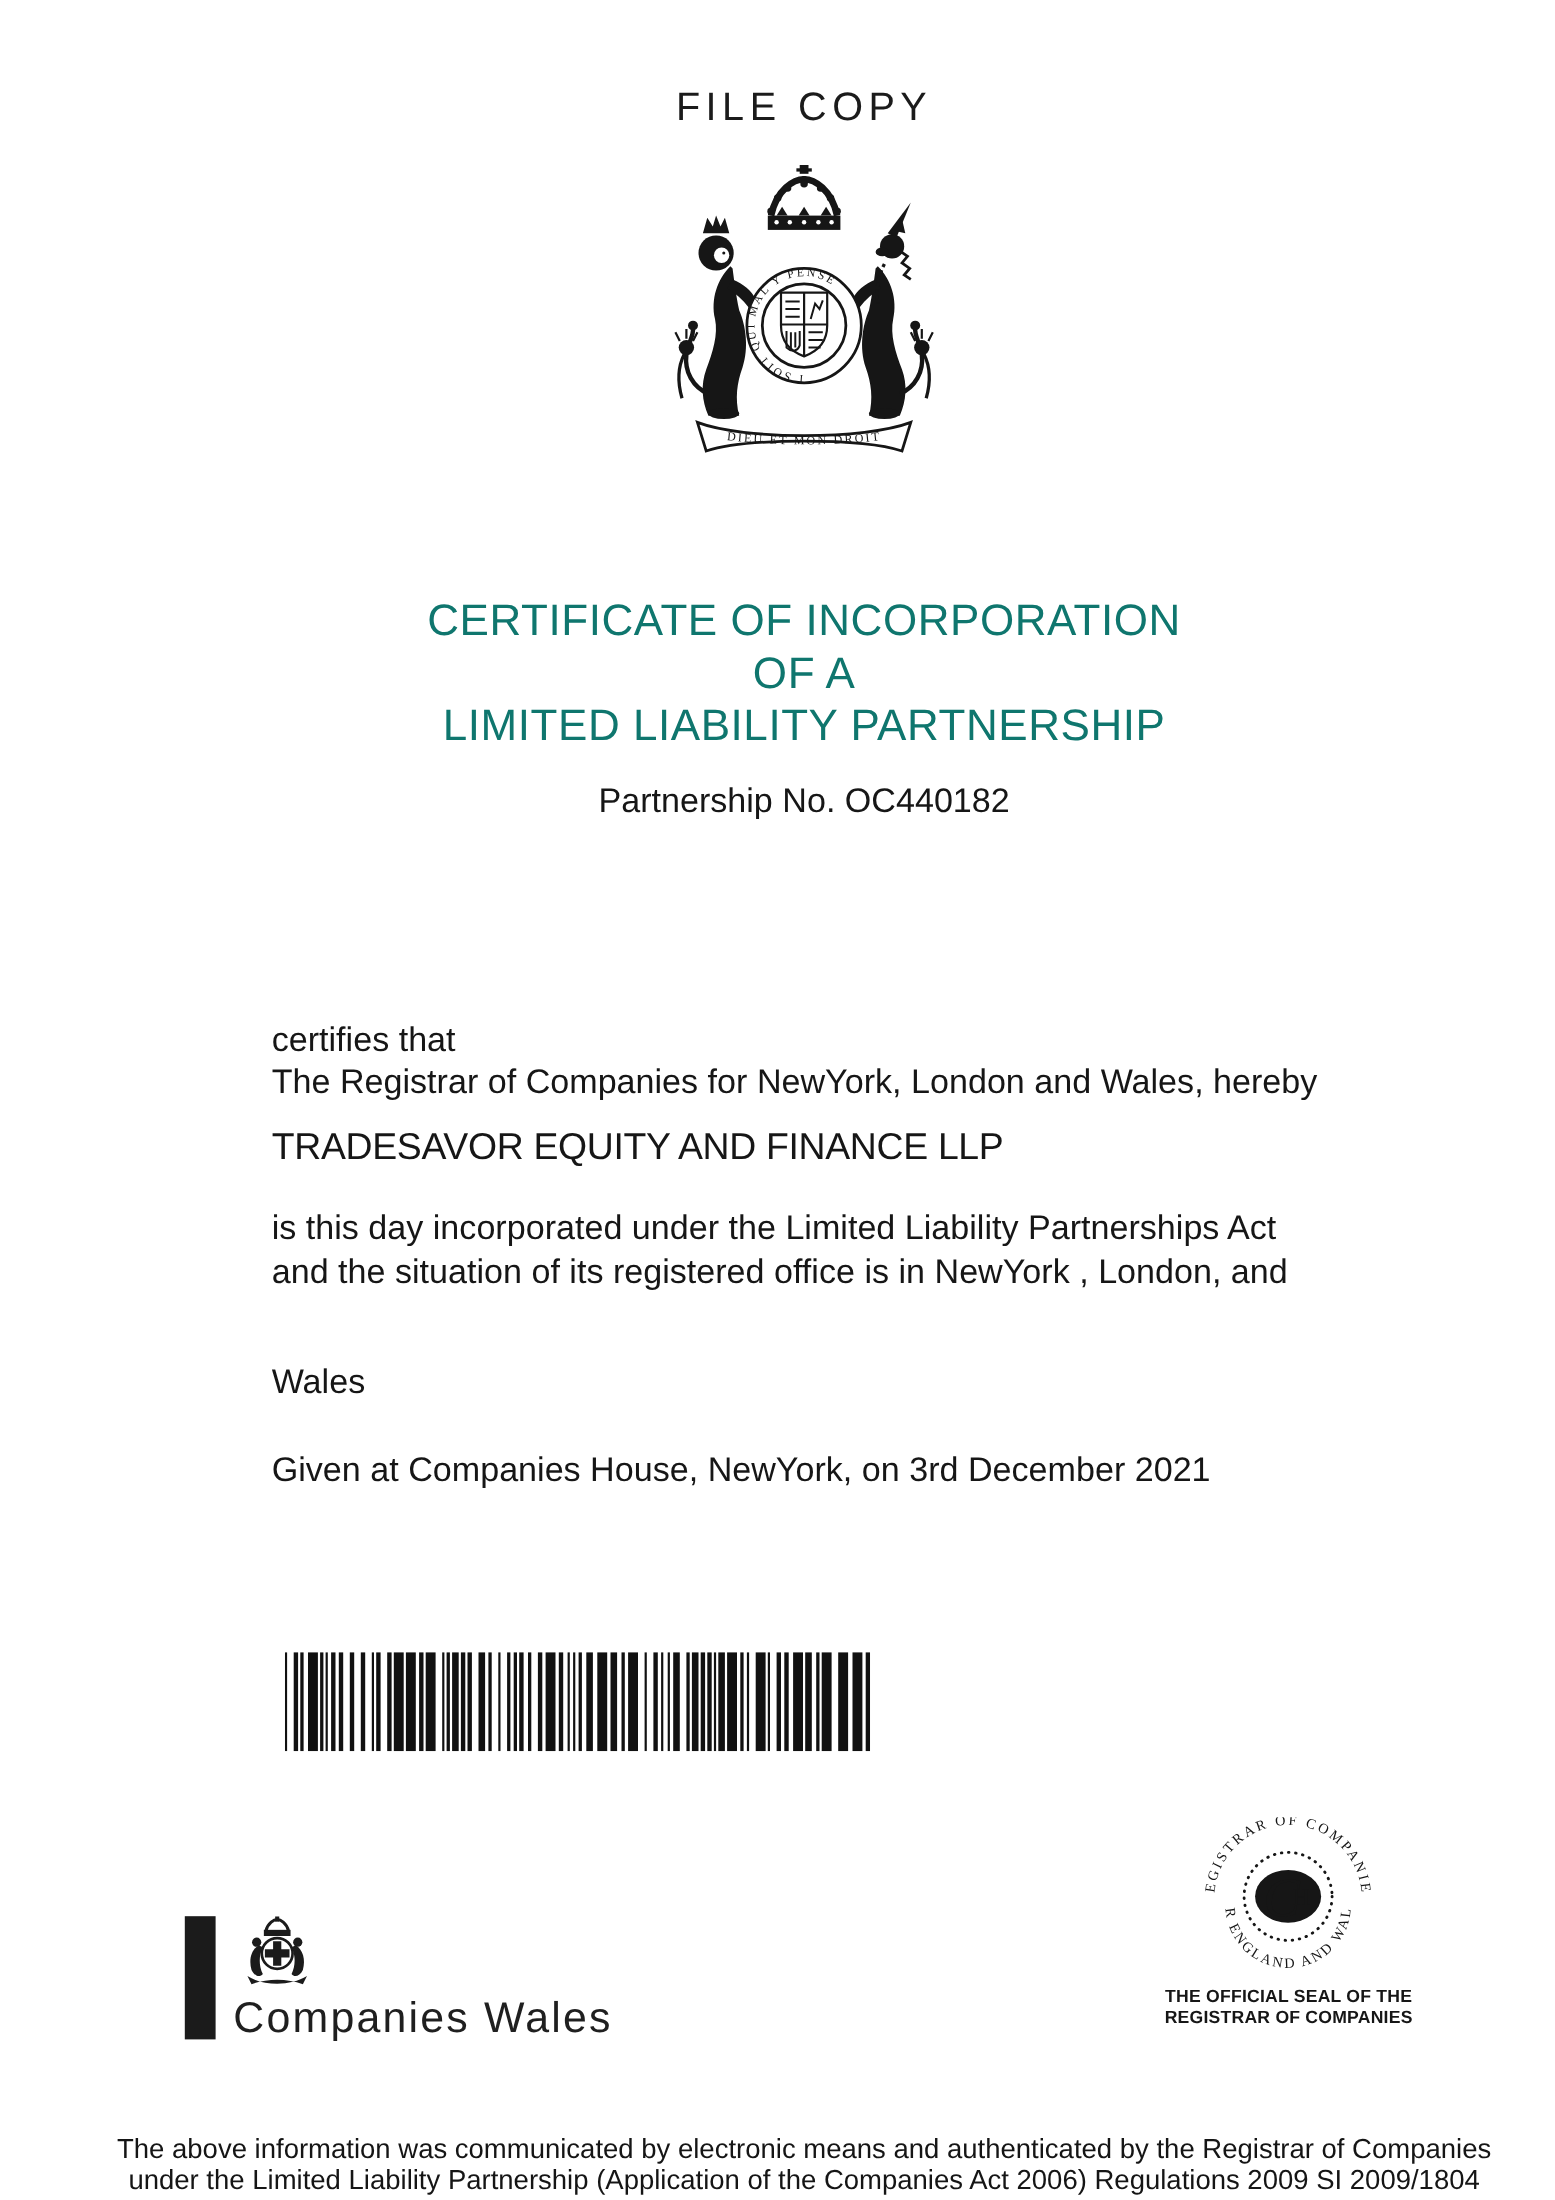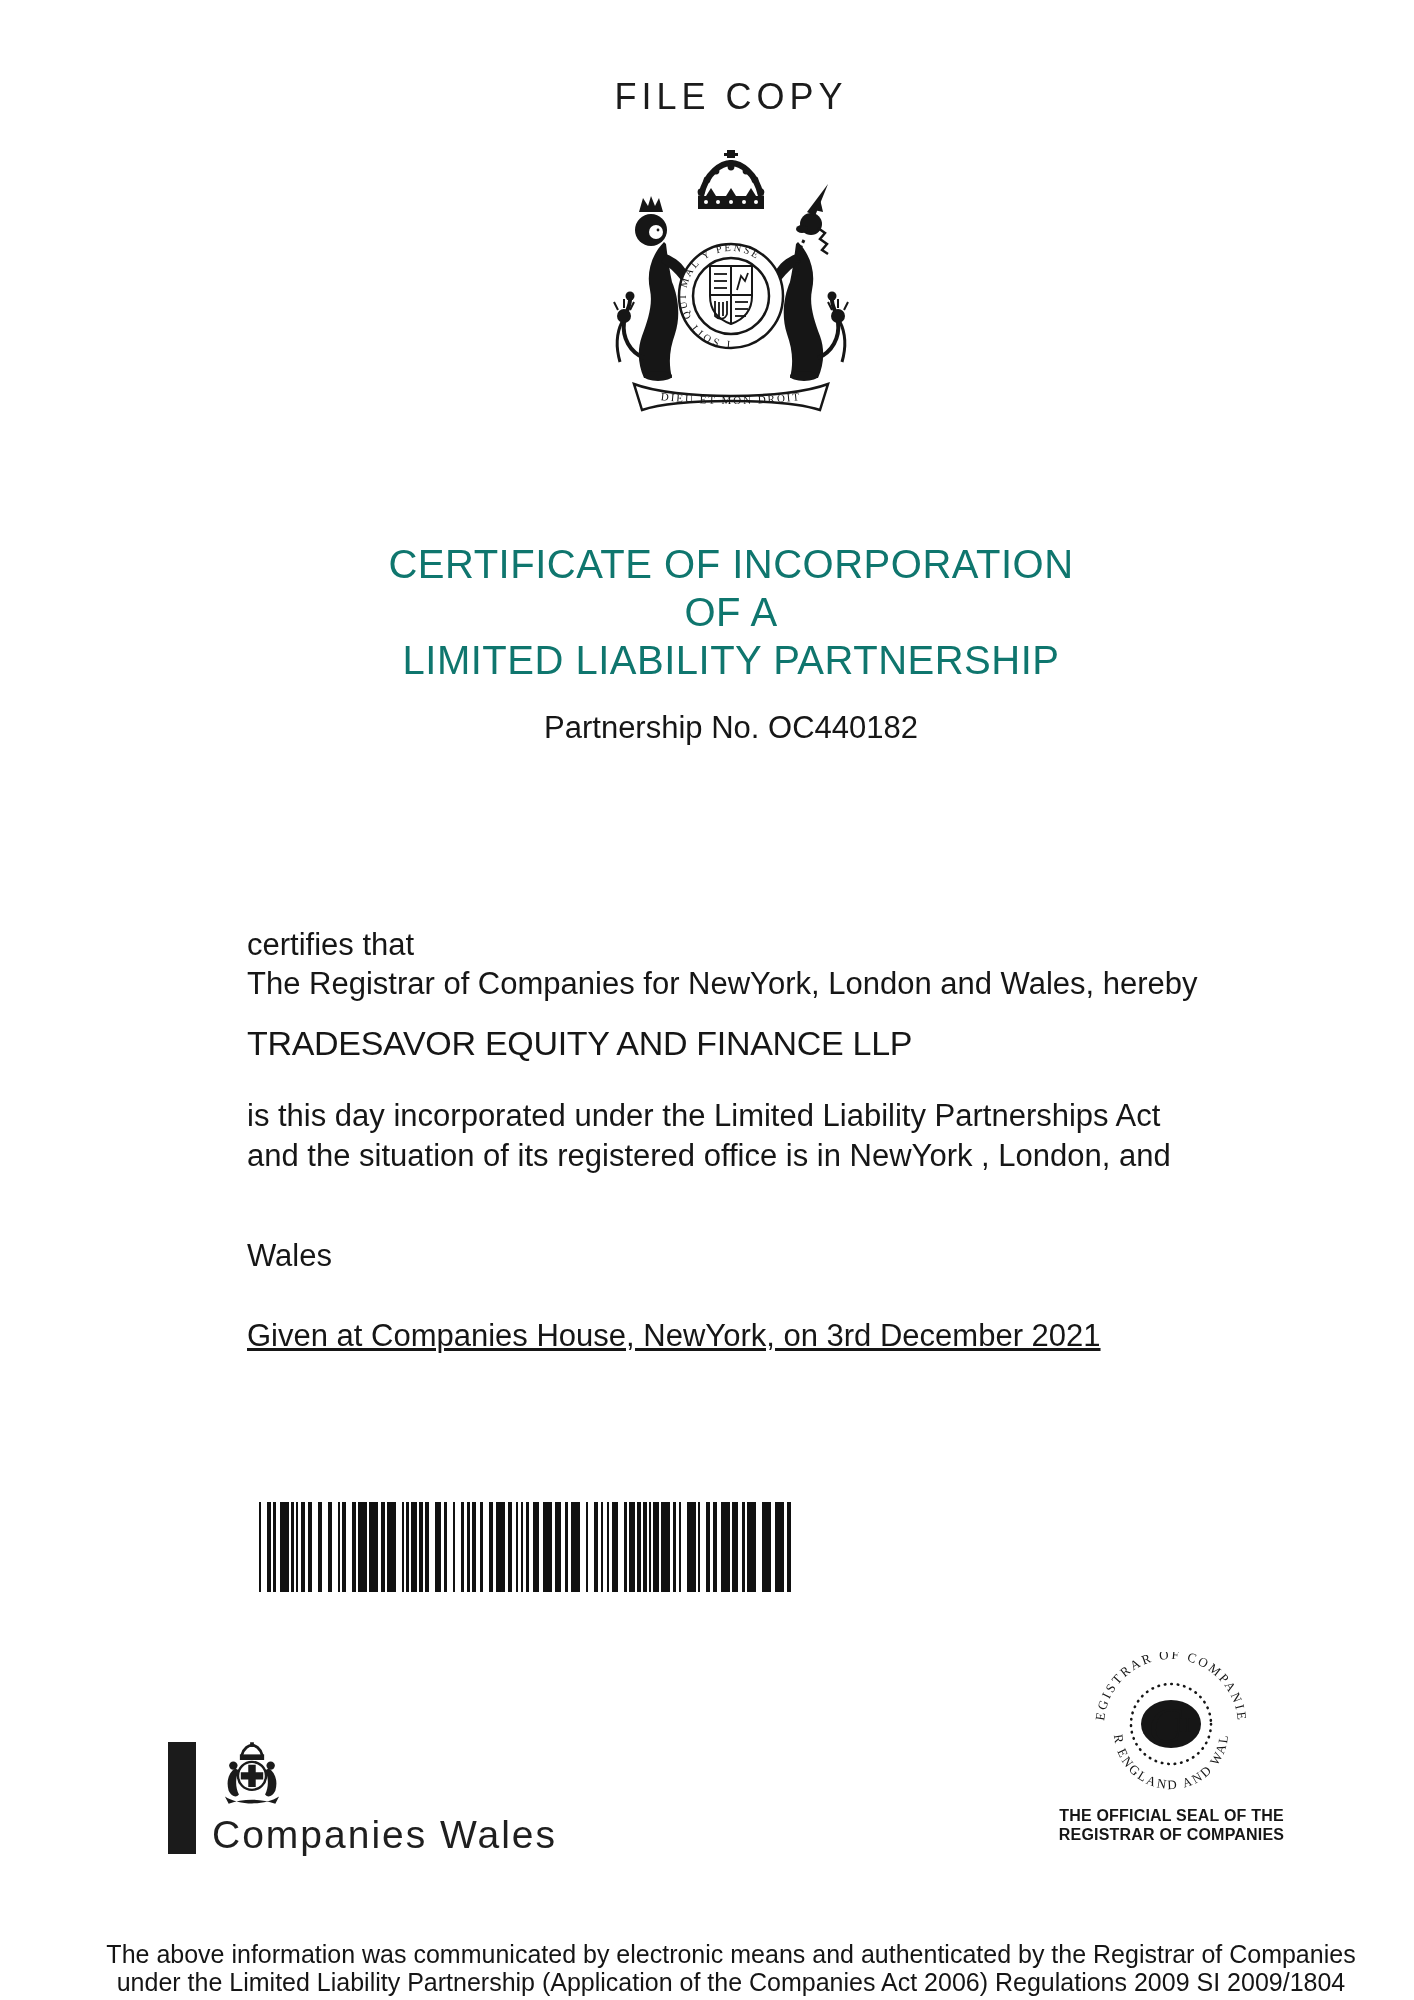--- a/index.html
+++ b/index.html
@@ -12,21 +12,21 @@
   .centered{left:0; width:1414px; text-align:center;}
   .file-copy{top:76px; font-size:36px; letter-spacing:5px; font-weight:400; color:#1b1b1b;}
   .crest{left:582px; top:148px;}
   .title{top:540px; font-size:40px; line-height:48px; font-weight:400; letter-spacing:0.5px; color:#0f766e;}
   .partnership{top:710px; font-size:31px; font-weight:400;}
   .bodyblock{left:223px; width:1030px; font-size:31px; line-height:39px;}
   .para1{top:925px;}
   .company{top:1024px; font-size:34px; letter-spacing:-0.3px;}
   .para2{top:1096px; line-height:40px;}
   .para3{top:1236px;}
-  .given{top:1316px;text-decoration:underline;}
+  .given{top:1316px;}
   .noc{top:1394px; font-size:26px;}
   .barcode{left:235px; top:1502px; width:532px; height:90px;}
   .ch-bar{left:168px; top:1742px; width:4px; height:112px; background:#1b1b1b;}
   .ch-crest{left:186px; top:1738px;}
   .ch-name{left:188px; top:1813px; font-size:39px; letter-spacing:2px; color:#1f1f1f;}
   .seal{left:1062px; top:1652px;}
   .seal-caption{left:1030px; top:1806px; width:235px; text-align:center;
     font-size:16px; font-weight:bold; line-height:19px; letter-spacing:0.2px;}
   .footer{top:1940px; font-size:25px; line-height:28px; color:#151515;}
   svg text{fill:#161616;}

